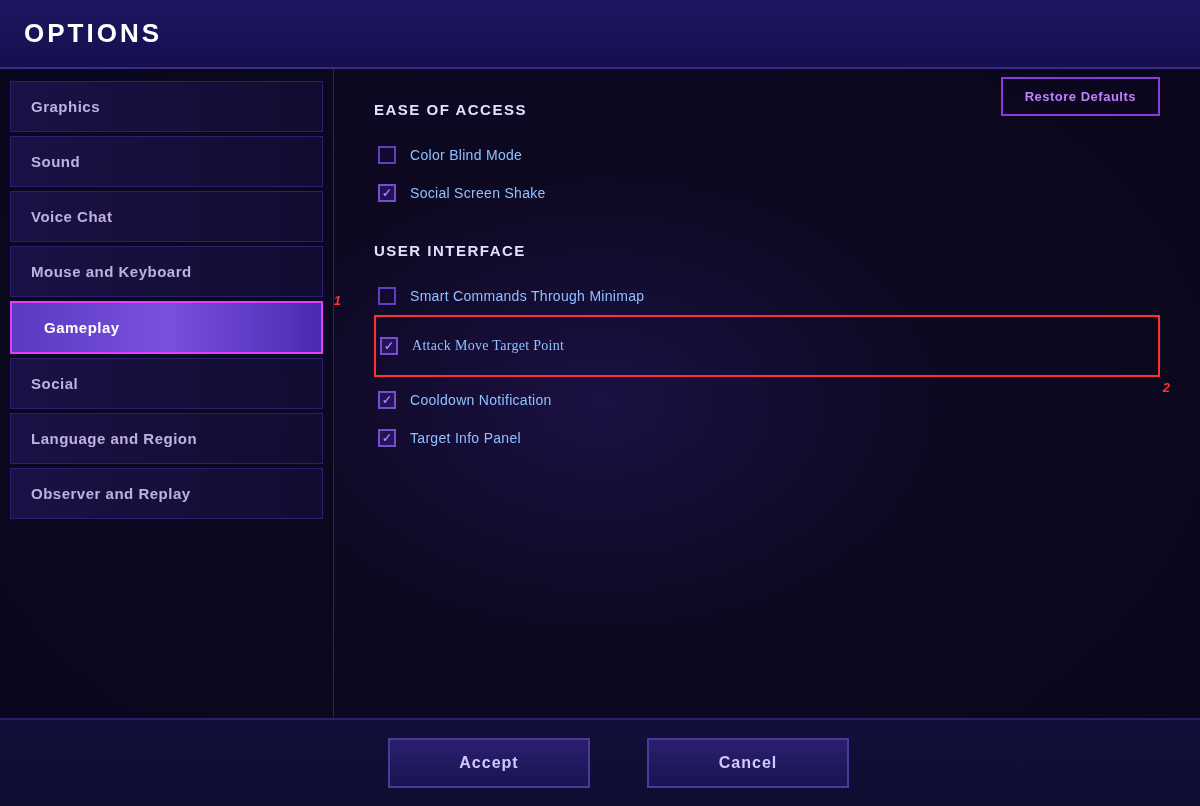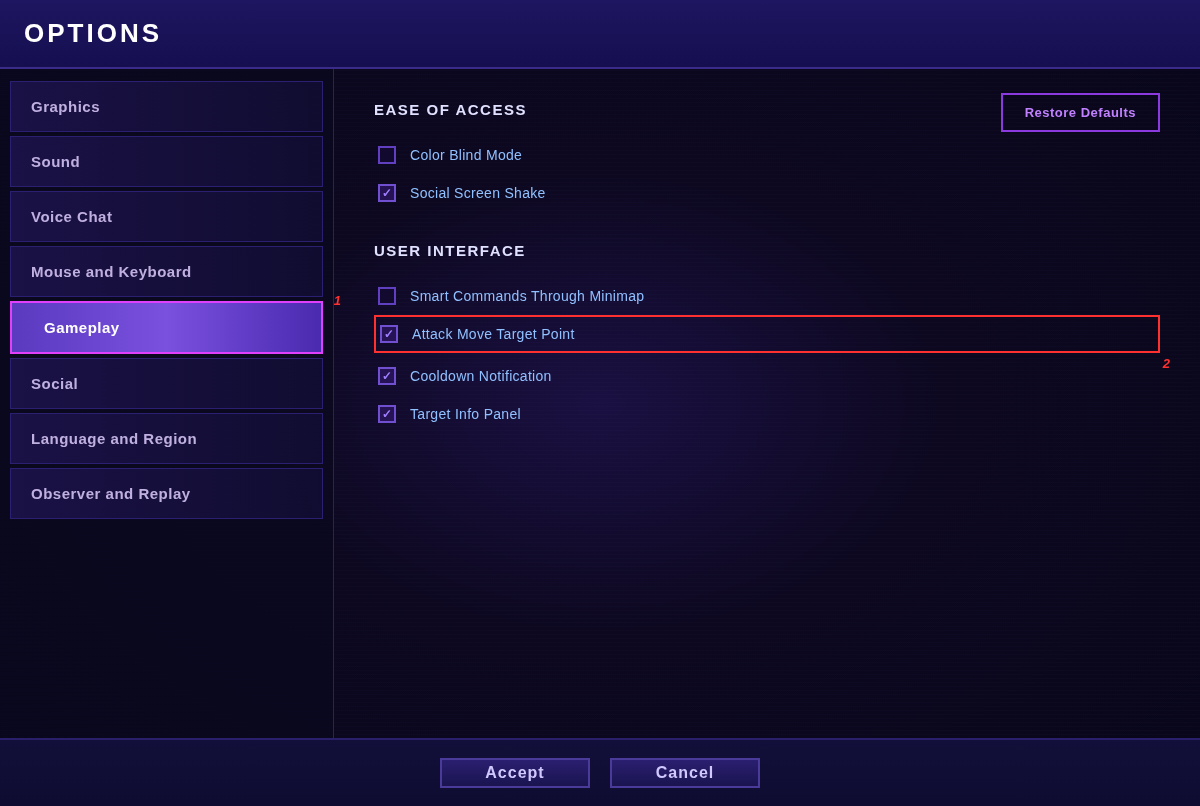--- a/index.html
+++ b/index.html
@@ -111,21 +111,21 @@
 
     
     .content-area {
       flex: 1;
       padding: 24px 40px;
       position: relative;
     }
 
     .restore-defaults-btn {
       position: absolute;
-      top: 24px;
+      top: 8px;
       right: 40px;
       background: transparent;
       border: 2px solid #8a3adf;
       color: #c080ff;
       padding: 10px 22px;
       font-size: 13px;
       font-weight: 600;
       letter-spacing: 0.5px;
       cursor: pointer;
       text-transform: none;
@@ -147,22 +147,23 @@
     .setting-row {
       display: flex;
       align-items: center;
       gap: 14px;
       padding: 10px 4px;
       position: relative;
     }
 
     .setting-row.highlighted {
       border: 2px solid #ff3030;
-      padding: 8px 4px;
+      padding: 20px 4px;
       margin-bottom: 4px;
+      font-family: Liberation Serif, serif;
     }
 
     .marker-2 {
       position: absolute;
       bottom: -18px;
       right: -10px;
       color: #ff3030;
       font-size: 13px;
       font-weight: 700;
       font-style: italic;
@@ -202,29 +203,30 @@
     .footer {
       background: linear-gradient(180deg, #12103a 0%, #0e0c30 100%);
       border-top: 2px solid #2a1f6a;
       padding: 18px 0;
       display: flex;
       justify-content: center;
       gap: 20px;
     }
 
     .footer-btn {
-      width: 150px;
-      padding: 4px 0;
+      width: 202px;
+      padding: 14px 0;
       font-size: 16px;
       font-weight: 700;
       letter-spacing: 1px;
       cursor: pointer;
       border: 2px solid #4a3a9a;
       background: linear-gradient(180deg, #2a1f70 0%, #1a1450 100%);
       color: #d0c8ff;
+      margin-left: 37px;
     }
 
     .sidebar-nav-wrapper {
       position: relative;
     }
   </style>
 </head>
 <body>
 
 <div class="options-container">

